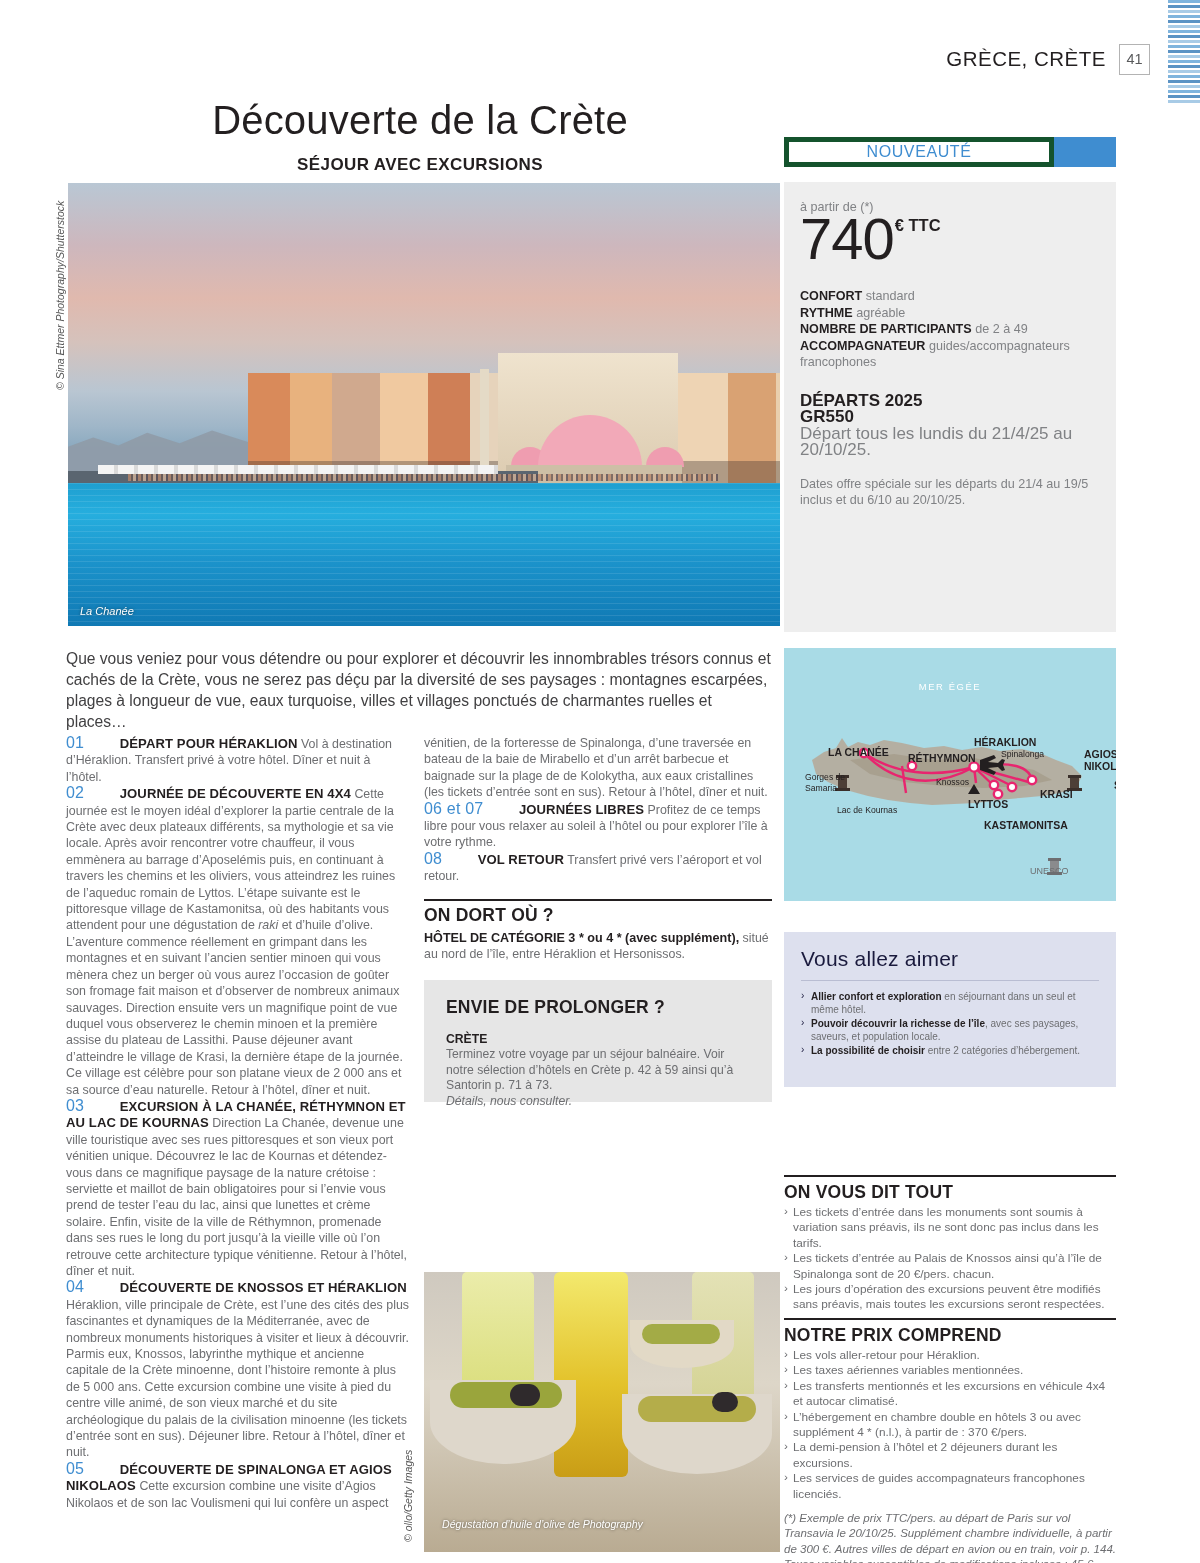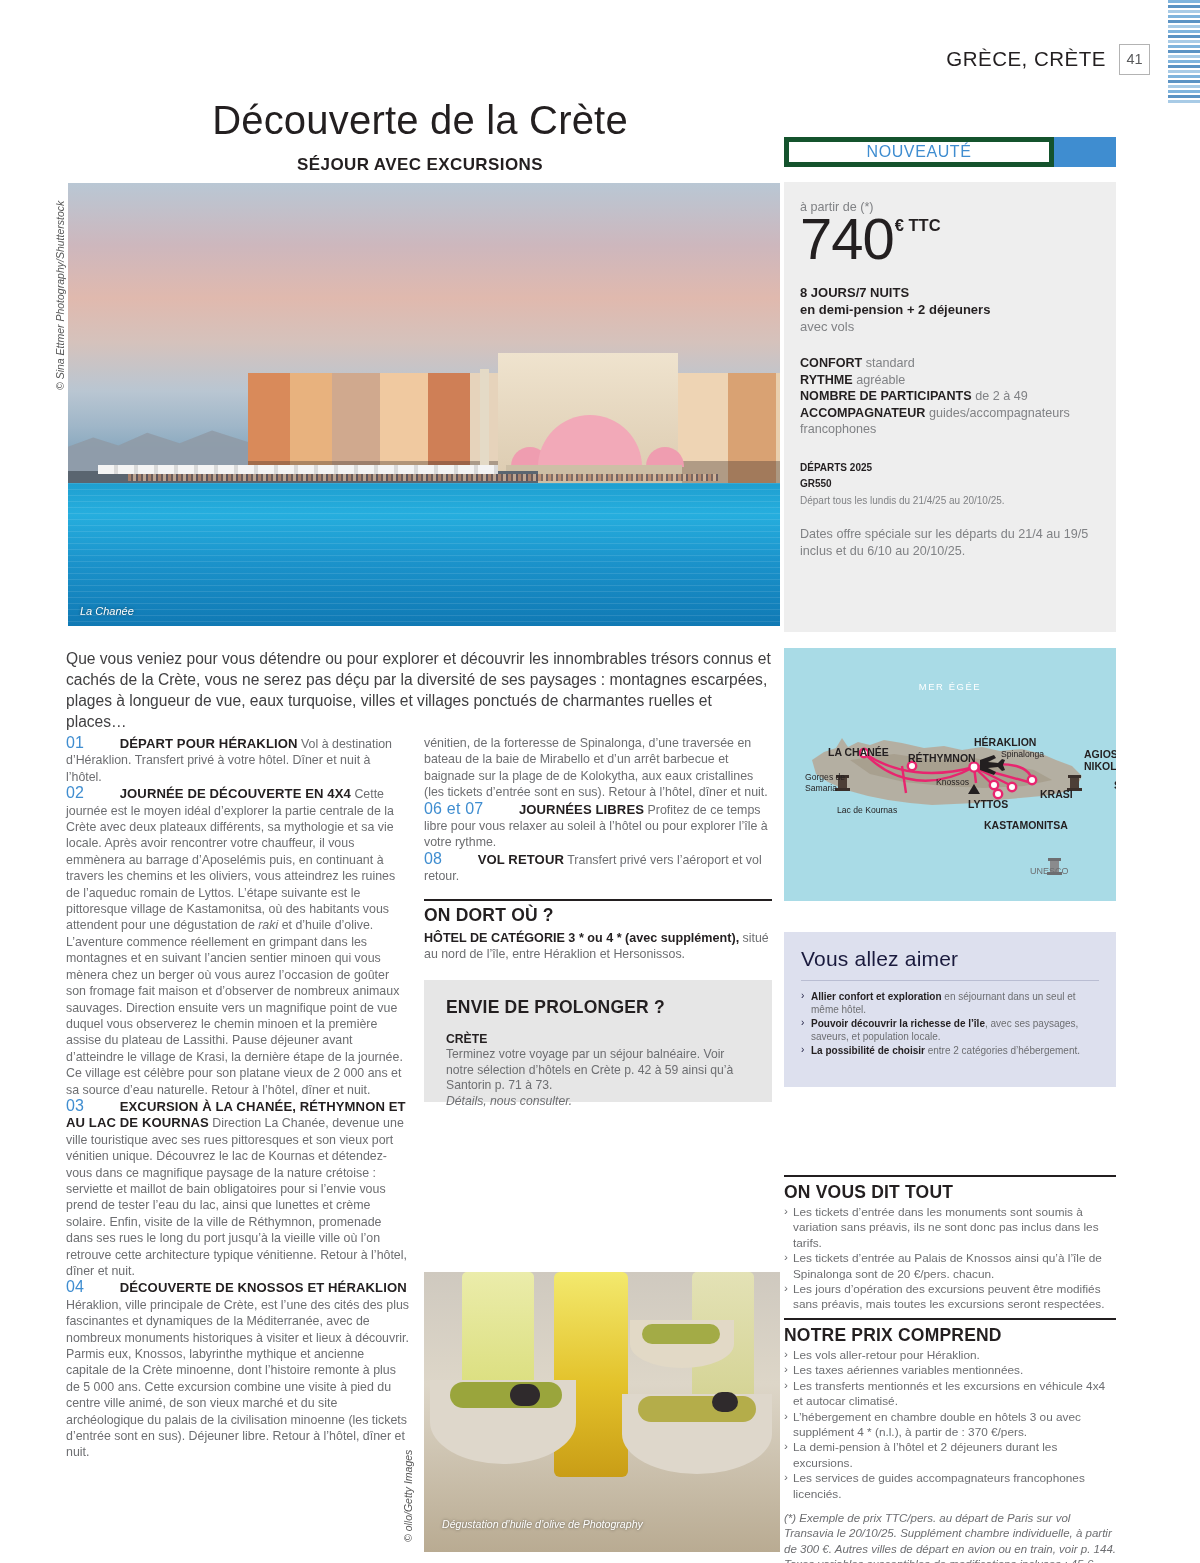--- a/index.html
+++ b/index.html
@@ -284,21 +284,21 @@
   .price-cur {
     font-size: 16.5px; font-weight: 700; margin-top: 6px; margin-left: 1px;
     color: #231f20;
   }
   .price-block2 { margin-top: 16px; font-size: 13px; line-height: 17px; }
   .price-block2 b { font-weight: 700; color: #231f20; }
   .price-block2 .grey { color: #808285; }
   .spec-list { margin-top: 20px; font-size: 12.6px; line-height: 16.5px; }
   .spec-list b { font-weight: 700; color: #231f20; }
   .spec-list span { color: #808285; }
-  .dep-block { margin-top: 22px; font-size: 10px; line-height: 16.5px; }
+  .dep-block { margin-top: 22px; font-size: 17px; line-height: 16.5px; }
   .dep-block b { font-weight: 700; color: #231f20; display: block; }
   .dep-block .grey { color: #808285; }
   .dep-note { margin-top: 17px; font-size: 12.6px; line-height: 16.5px; color: #808285; }
 
   
   .map-box {
     position: absolute; left: 784px; top: 648px;
     width: 332px; height: 253px;
     background: #a9dbe6;
     overflow: hidden;
@@ -410,20 +410,25 @@
   <p class="itin-p">
     <span class="day-num">03</span>
     <span class="day-title">EXCURSION À LA CHANÉE, RÉTHYMNON ET AU LAC DE KOURNAS</span>
     <span>Direction La Chanée, devenue une ville touristique avec ses rues pittoresques et son vieux port vénitien unique. Découvrez le lac de Kournas et détendez-vous dans ce magnifique paysage de la nature crétoise : serviette et maillot de bain obligatoires pour si l’envie vous prend de tester l’eau du lac, ainsi que lunettes et crème solaire. Enfin, visite de la ville de Réthymnon, promenade dans ses rues le long du port jusqu’à la vieille ville où l’on retrouve cette architecture typique vénitienne. Retour à l’hôtel, dîner et nuit.</span>
   </p>
   <p class="itin-p">
     <span class="day-num">04</span>
     <span class="day-title">DÉCOUVERTE DE KNOSSOS ET HÉRAKLION</span>
     <span>Héraklion, ville principale de Crète, est l’une des cités des plus fascinantes et dynamiques de la Méditerranée, avec de nombreux monuments historiques à visiter et lieux à découvrir. Parmis eux, Knossos, labyrinthe mythique et ancienne capitale de la Crète minoenne, dont l’histoire remonte à plus de 5 000 ans. Cette excursion combine une visite à pied du centre ville animé, de son vieux marché et du site archéologique du palais de la civilisation minoenne (les tickets d’entrée sont en sus). Déjeuner libre. Retour à l’hôtel, dîner et nuit.</span>
   </p>
+  <p class="itin-p">
+    <span class="day-num">05</span>
+    <span class="day-title">DÉCOUVERTE DE SPINALONGA ET AGIOS NIKOLAOS</span>
+    <span>Cette excursion combine une visite d’Agios Nikolaos et de son lac Voulismeni qui lui confère un aspect</span>
+  </p>
 </div>
 
 <div class="itin-col-b">
   <p class="itin-p">
     <span>vénitien, de la forteresse de Spinalonga, d’une traversée en bateau de la baie de Mirabello et d’un arrêt barbecue et baignade sur la plage de de Kolokytha, aux eaux cristallines (les tickets d’entrée sont en sus). Retour à l’hôtel, dîner et nuit.</span>
   </p>
   <p class="itin-p">
     <span class="day-num">06 et 07</span>
     <span class="day-title">JOURNÉES LIBRES</span>
     <span>Profitez de ce temps libre pour vous relaxer au soleil à l’hôtel ou pour explorer l’île à votre rythme.</span>
@@ -469,25 +474,20 @@
 
 <div class="nouveaute">
   <div class="nouveaute-inner">NOUVEAUTÉ</div>
 </div>
 
 <div class="price-box">
   <div class="apd">à partir de (*)</div>
   <div class="price-row">
     <span class="price-num">740</span>
     <span class="price-cur">€ TTC</span>
-  </div>
-  <div class="price-block2">
-    <b>8 JOURS/7 NUITS</b><br>
-    <b>en demi-pension + 2 déjeuners</b><br>
-    <span class="grey">avec vols</span>
   </div>
   <div class="spec-list">
     <div>
       <b>CONFORT</b><span> standard</span>
     </div>
     <div>
       <b>RYTHME</b><span> agréable</span>
     </div>
     <div>
       <b>NOMBRE DE PARTICIPANTS</b><span> de 2 à 49</span>

